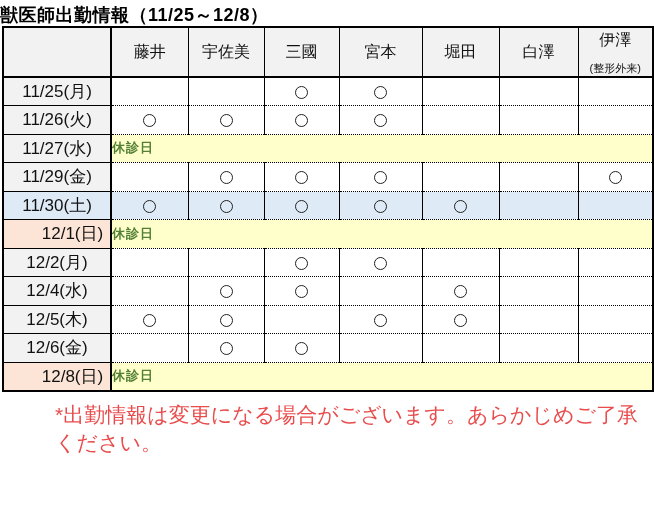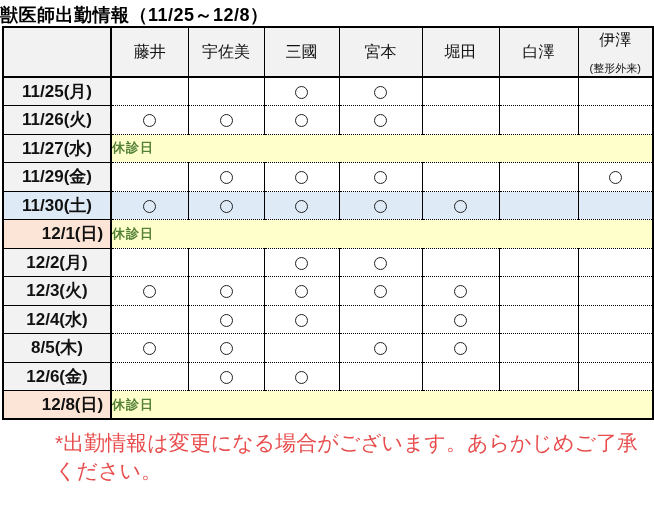--- a/index.html
+++ b/index.html
@@ -24,21 +24,21 @@
   thead tr{height:50px;}
   thead th{
     background:var(--header-bg);border-left:1px solid #000;border-bottom:2px solid #000;
     font-weight:normal;font-size:16px;text-align:center;vertical-align:middle;color:#111;
   }
   thead th.corner{border-left:none;border-right:2px solid #000;}
   thead th .sub{font-size:11px;margin-top:11px;line-height:12px;}
   tbody tr{height:28.5px;}
   tbody th.rowlabel{
     background:var(--header-bg);border-top:1px solid #000;border-right:2px solid #000;
-    font-weight:bold;font-size:17px;text-align:center;vertical-align:middle;color:#111;
+    font-weight:normal;font-size:17px;text-align:center;vertical-align:middle;color:#111;
   }
   tbody th.rowlabel.sunday{background:var(--sunday-label-bg);padding-left:31px;}
   tbody td.data{
     background:#ffffff;border-top:1px dotted #000;border-left:1px solid #000;
     text-align:center;vertical-align:middle;
   }
   tbody td.closed{
     background:var(--closed-bg);border-top:1px dotted #000;
     color:var(--closed-text);font-weight:bold;font-size:13px;
     text-align:left;vertical-align:middle;letter-spacing:1px;font-family:Liberation Serif, serif;
@@ -136,41 +136,31 @@
         <th class="rowlabel">12/2(月)</th>
         <td class="data"></td>
         <td class="data"></td>
         <td class="data"><span class="circle" title="○"></span></td>
         <td class="data"><span class="circle" title="○"></span></td>
         <td class="data"></td>
         <td class="data"></td>
         <td class="data"></td>
       </tr>
       <tr>
-        <th class="rowlabel">12/3(火)</th>
-        <td class="data"><span class="circle" title="○"></span></td>
-        <td class="data"><span class="circle" title="○"></span></td>
-        <td class="data"><span class="circle" title="○"></span></td>
-        <td class="data"><span class="circle" title="○"></span></td>
-        <td class="data"><span class="circle" title="○"></span></td>
-        <td class="data"></td>
-        <td class="data"></td>
-      </tr>
-      <tr>
         <th class="rowlabel">12/4(水)</th>
         <td class="data"></td>
         <td class="data"><span class="circle" title="○"></span></td>
         <td class="data"><span class="circle" title="○"></span></td>
         <td class="data"></td>
         <td class="data"><span class="circle" title="○"></span></td>
         <td class="data"></td>
         <td class="data"></td>
       </tr>
       <tr>
-        <th class="rowlabel">8/5(木)</th>
+        <th class="rowlabel">12/5(木)</th>
         <td class="data"><span class="circle" title="○"></span></td>
         <td class="data"><span class="circle" title="○"></span></td>
         <td class="data"></td>
         <td class="data"><span class="circle" title="○"></span></td>
         <td class="data"><span class="circle" title="○"></span></td>
         <td class="data"></td>
         <td class="data"></td>
       </tr>
       <tr>
         <th class="rowlabel">12/6(金)</th>

